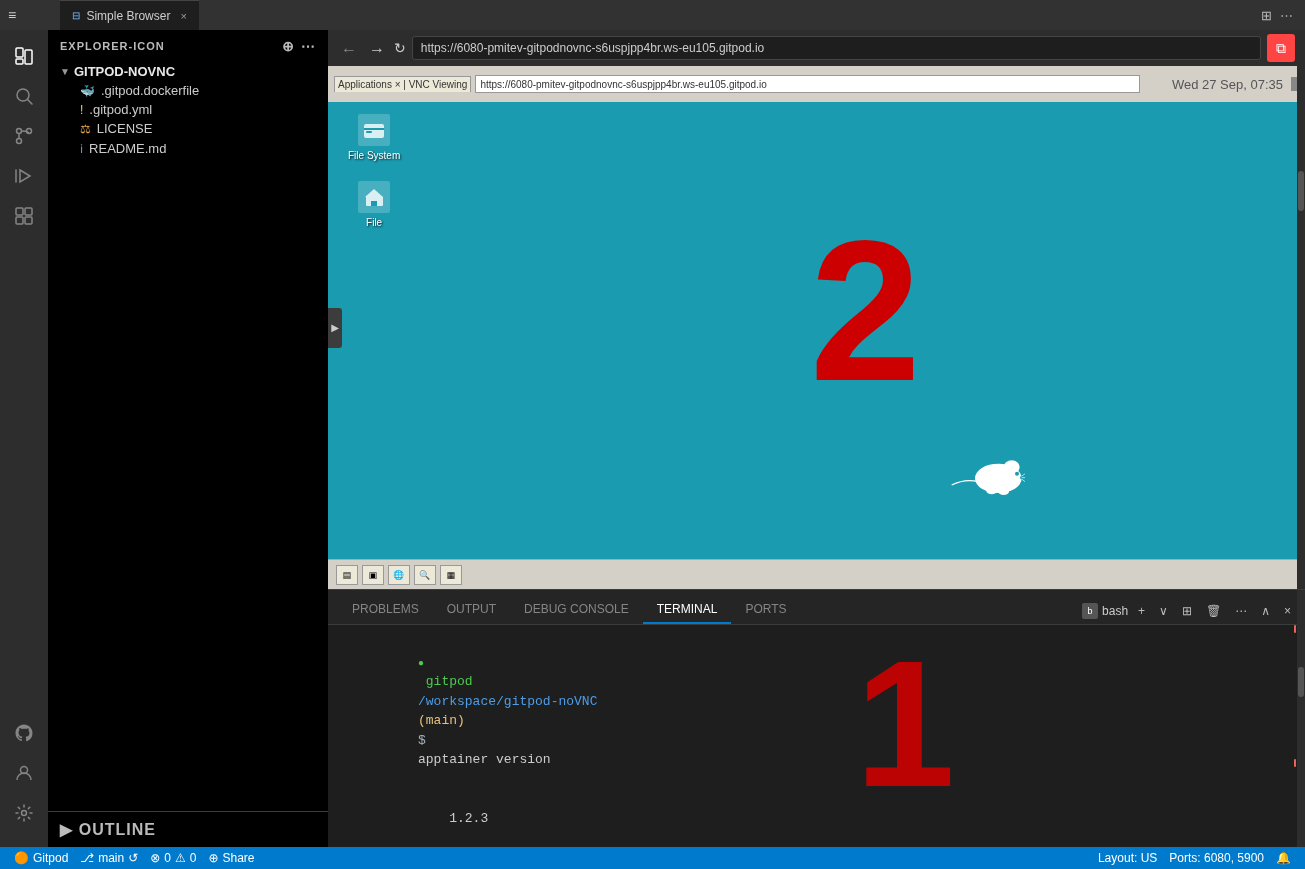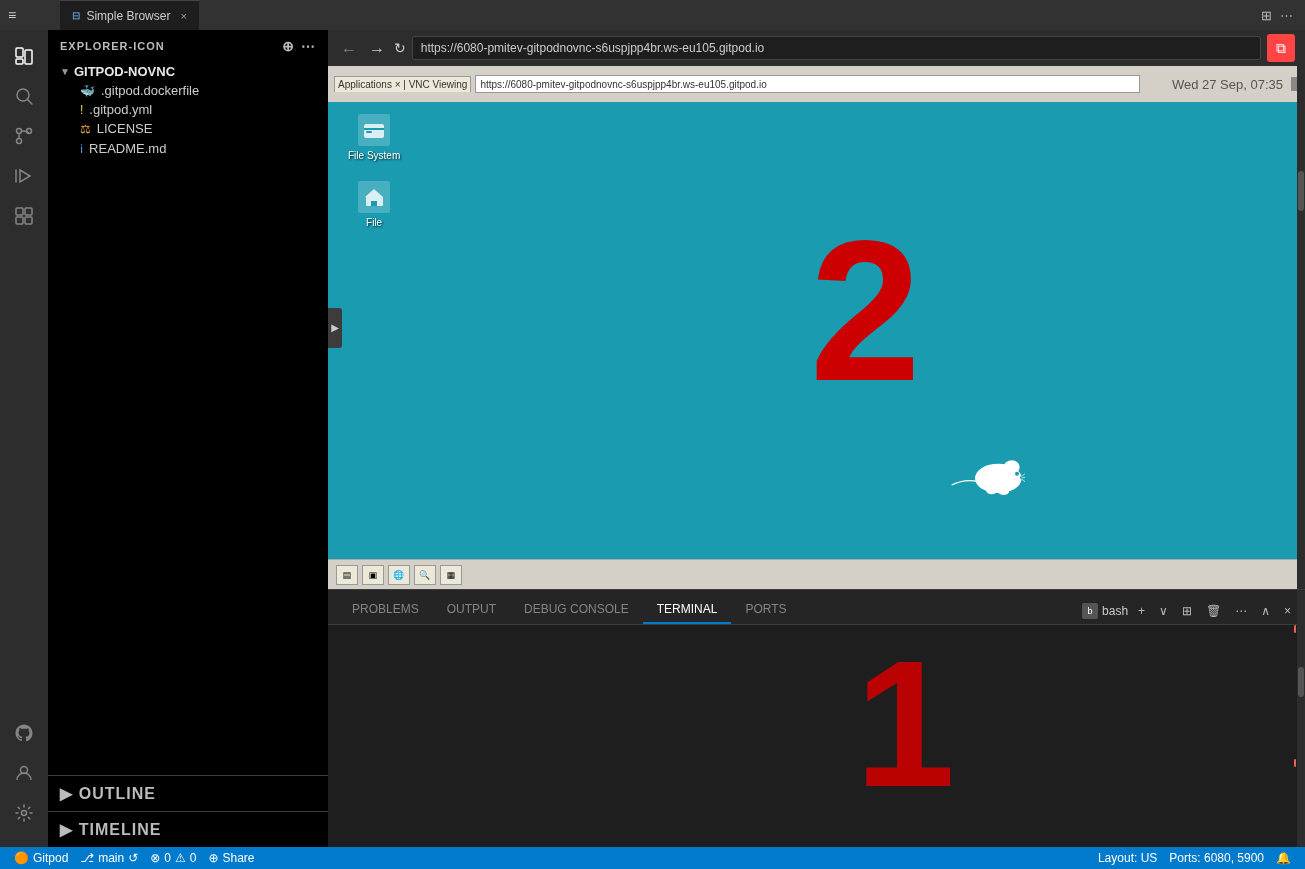--- a/index.html
+++ b/index.html
@@ -541,21 +541,20 @@
       <div class="tree-file">
         <span class="file-icon-license">⚖</span>
         <span>LICENSE</span>
       </div>
       <div class="tree-file">
         <span class="file-icon-readme">ℹ</span>
         <span>README.md</span>
       </div>
     </div>
     <div class="sidebar-section">▶ <span>Outline</span></div>
-    <div class="sidebar-section">▶ <span>Timeline</span></div>
   </div>
 
   <div class="editor-area">
 
     <div class="browser-container">
 
       <div class="browser-toolbar">
         <span class="nav-btn">←</span>
         <span class="nav-btn active">→</span>
         <span class="refresh-btn">↻</span>
@@ -652,20 +651,41 @@
           </div>
           <span class="panel-action-btn">+</span>
           <span class="panel-action-btn">∨</span>
           <span class="panel-action-btn">⊞</span>
           <span class="panel-action-btn">🗑</span>
           <span class="panel-action-btn">⋯</span>
           <span class="panel-action-btn">∧</span>
           <span class="panel-action-btn">×</span>
         </div>
       </div>
+      <div class="terminal-content">
+        <div class="terminal-line">
+          <span class="term-prompt-dot">●</span>
+          <span class="term-green"> gitpod </span>
+          <span class="term-blue">/workspace/gitpod-noVNC </span>
+          <span class="term-yellow">(main) </span>
+          <span class="term-white">$ </span>
+          <span>apptainer version</span>
+        </div>
+        <div class="terminal-line">
+          <span>    1.2.3</span>
+        </div>
+        <div class="terminal-line">
+          <span class="term-empty-dot">○</span>
+          <span class="term-green"> gitpod </span>
+          
+          
+          
+          
+        </div>
+      </div>
 
       <div style="position:absolute; bottom:20px; right:350px; font-size:180px; font-weight:900; color:#cc0000; font-family:Arial,sans-serif; user-select:none; pointer-events:none; opacity:0.9;">1</div>
 
       <div style="position:absolute; right:0; top:0; bottom:0; width:8px; background:#2d2d2d;">
         <div style="position:absolute; top:30%; width:6px; left:1px; height:30px; background:#555; border-radius:3px;"></div>
       </div>
 
       <div style="position:absolute; right:9px; top:35px; width:2px; height:8px; background:#e8645a; border-radius:1px;"></div>
       <div style="position:absolute; right:9px; bottom:80px; width:2px; height:8px; background:#e8645a; border-radius:1px;"></div>
     </div>

